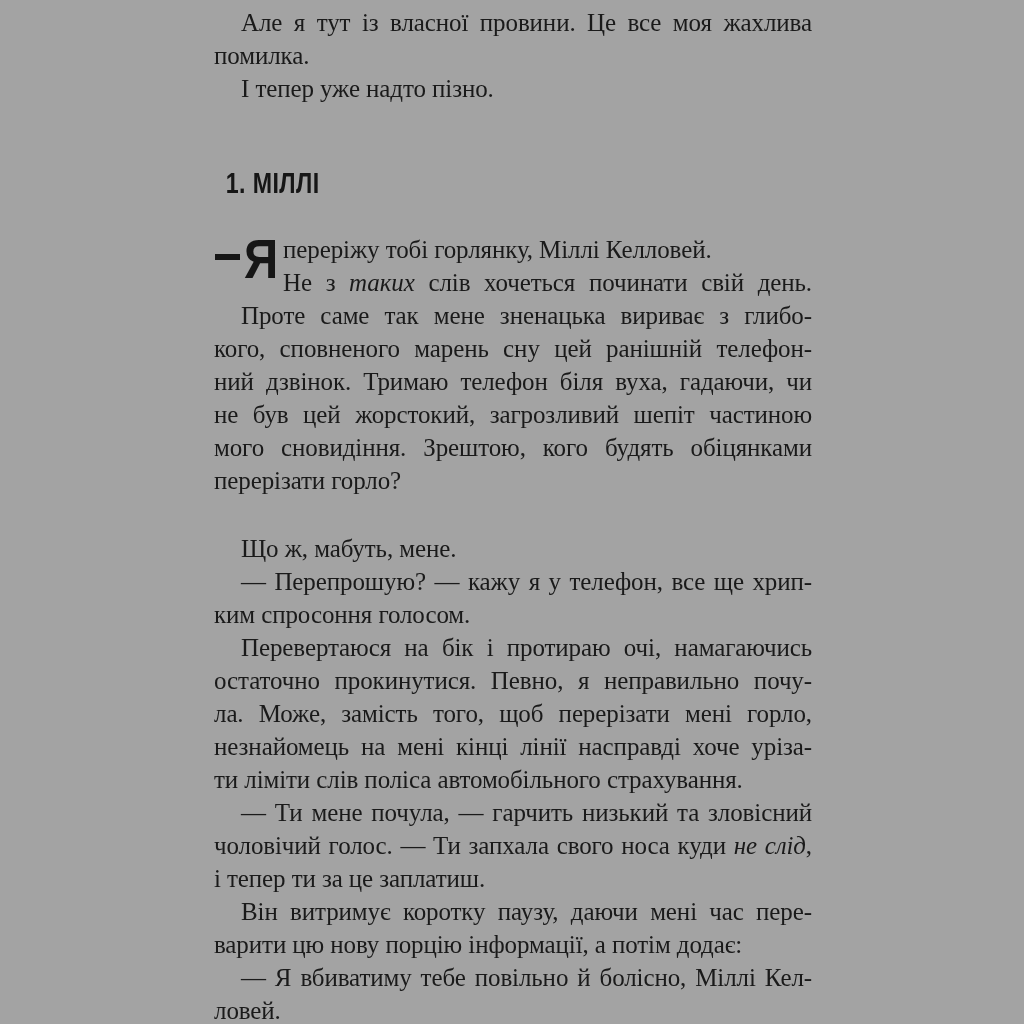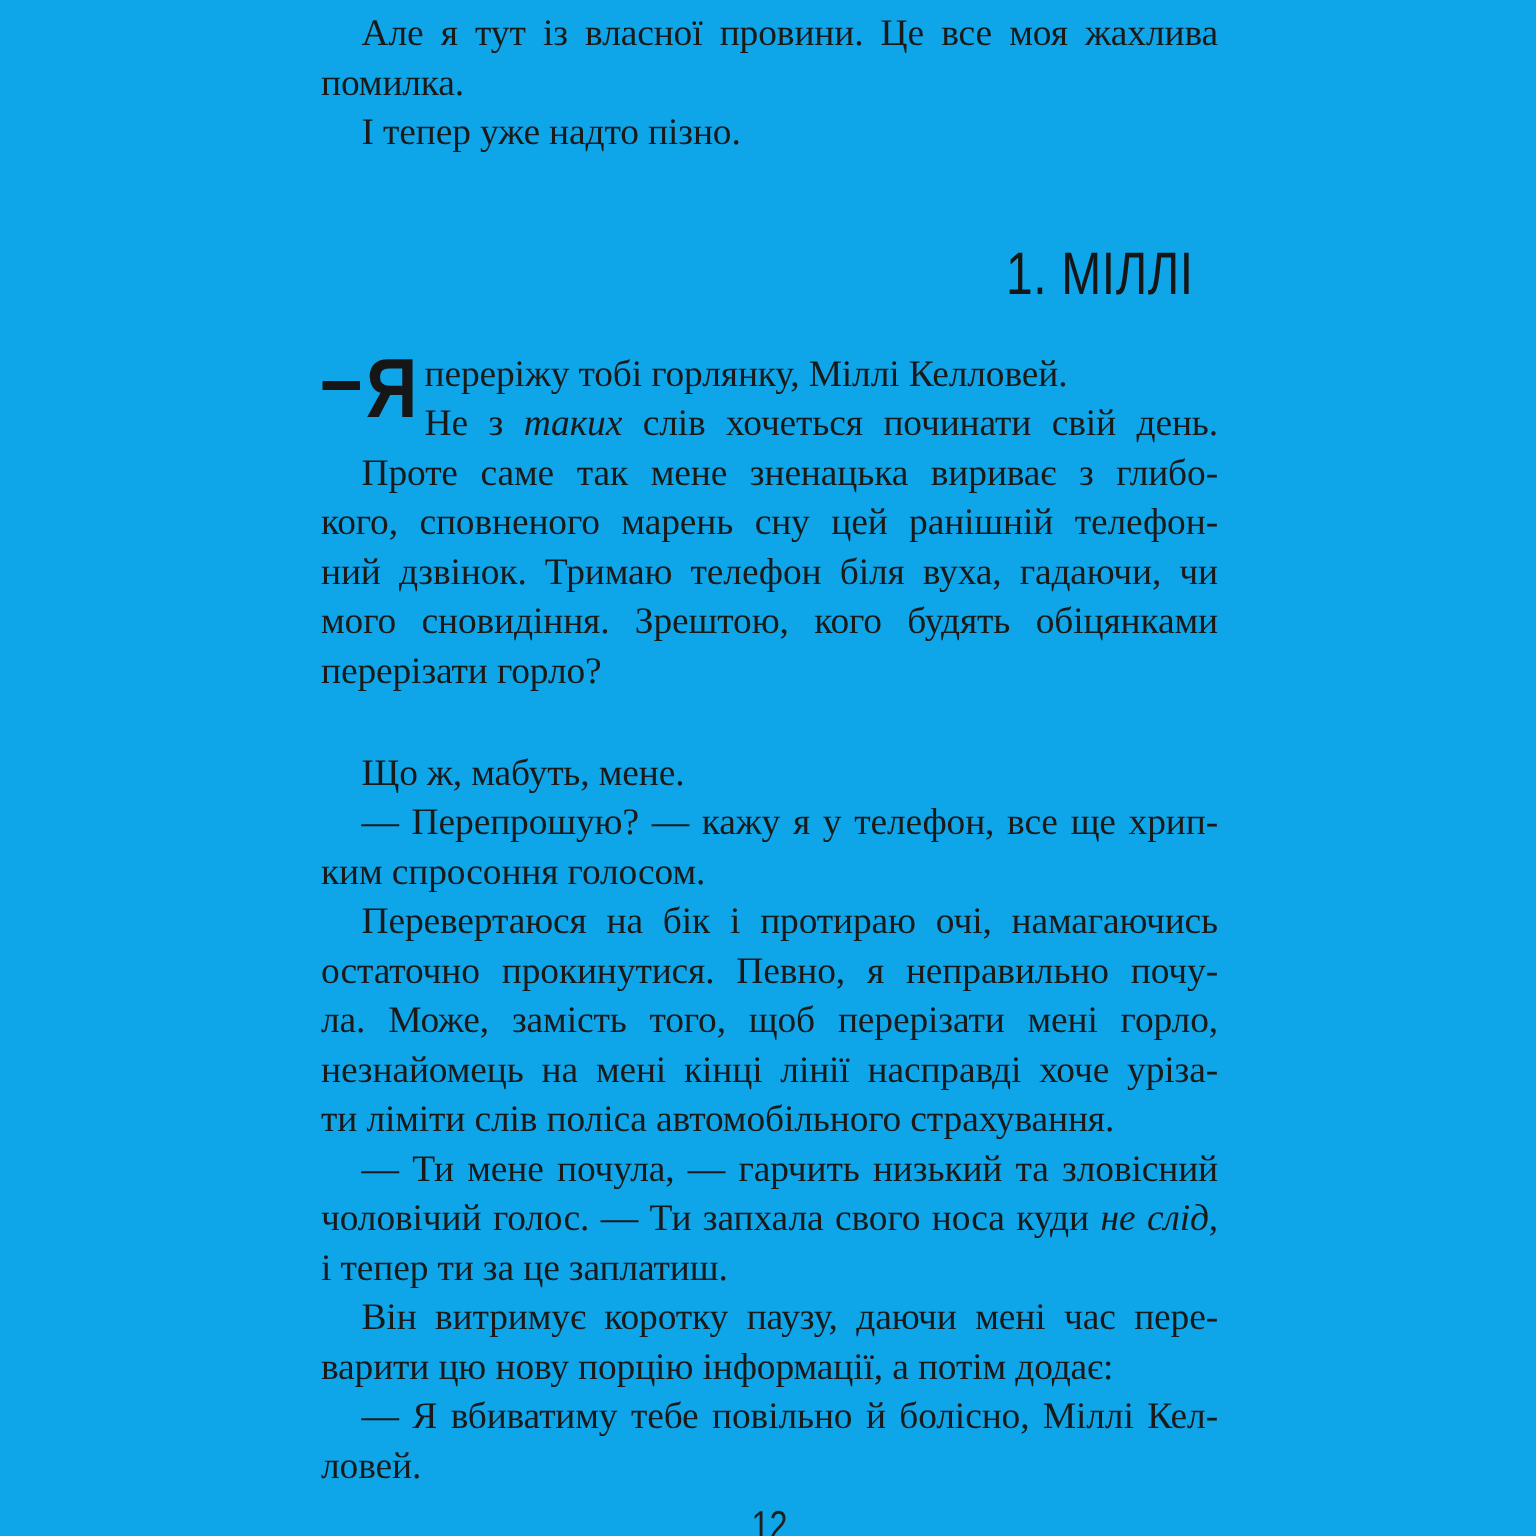--- a/index.html
+++ b/index.html
@@ -1,19 +1,19 @@
 <!DOCTYPE html>
 <html><head>
 <meta charset="utf-8">
 <style>
   html, body { margin: 0; padding: 0; background: #ffffff; }
   .page {
     position: relative;
     width: 1024px; height: 1024px;
-    background: #0ea5e9;
+    background: #a3a3a3;
     overflow: hidden;
     color: #1a1a1a;
     font-family: "Liberation Serif", serif;
   }
   .text-col {
     position: absolute;
     left: 214px; top: 0;
     width: 598px;
     padding-top: 6px;
   }
@@ -24,24 +24,24 @@
     color: #1a1a1a;
     text-align: left;
   }
   .line.indent { padding-left: 27px; }
   .line.just { text-align: justify; text-align-last: justify; }
   .seg.it { font-style: italic; }
 
   h1.chapter {
     margin: 61px 0 33px 0;
     height: 34px;
-    text-align: right;
+    text-align: left;
     font-family: "Liberation Sans", sans-serif;
-    font-weight: 400;
-    font-size: 40px;
+    font-weight: 700;
+    font-size: 29px;
     line-height: 34px;
     color: #161616;
   }
   h1.chapter .cond {
     display: inline-block;
     transform: scaleX(0.8);
     transform-origin: center;
     letter-spacing: 0.5px;
   }
 
@@ -102,20 +102,21 @@
       <div class="dc-right">
         <div class="line" style="white-space: nowrap;"><span class="seg">переріжу тобі горлянку, Міллі Келловей.</span></div>
         <div class="line just" style="white-space: normal;"><span class="seg">Не з </span><span class="seg it">таких</span><span class="seg"> слів хочеться починати свій день.</span></div>
       </div>
     </div>
 
     <div id="main-block">
         <div class="line indent just" style="white-space: normal;"><span class="seg">Проте саме так мене зненацька вириває з глибо-</span></div>
         <div class="line just" style="white-space: normal;"><span class="seg">кого, сповненого марень сну цей ранішній телефон-</span></div>
         <div class="line just" style="white-space: normal;"><span class="seg">ний дзвінок. Тримаю телефон біля вуха, гадаючи, чи</span></div>
+        <div class="line just" style="white-space: normal;"><span class="seg">не був цей жорстокий, загрозливий шепіт частиною</span></div>
         <div class="line just" style="white-space: normal;"><span class="seg">мого сновидіння. Зрештою, кого будять обіцянками</span></div>
         <div class="line" style="white-space: nowrap;"><span class="seg">перерізати горло?</span></div>
         <div class="line indent" style="white-space: nowrap; margin-top: 35px;"><span class="seg">Що ж, мабуть, мене.</span></div>
         <div class="line indent just" style="white-space: normal;"><span class="seg">— Перепрошую? — кажу я у телефон, все ще хрип-</span></div>
         <div class="line" style="white-space: nowrap;"><span class="seg">ким спросоння голосом.</span></div>
         <div class="line indent just" style="white-space: normal;"><span class="seg">Перевертаюся на бік і протираю очі, намагаючись</span></div>
         <div class="line just" style="white-space: normal;"><span class="seg">остаточно прокинутися. Певно, я неправильно почу-</span></div>
         <div class="line just" style="white-space: normal;"><span class="seg">ла. Може, замість того, щоб перерізати мені горло,</span></div>
         <div class="line just" style="white-space: normal;"><span class="seg">незнайомець на мені кінці лінії насправді хоче уріза-</span></div>
         <div class="line" style="white-space: nowrap;"><span class="seg">ти ліміти слів поліса автомобільного страхування.</span></div>

